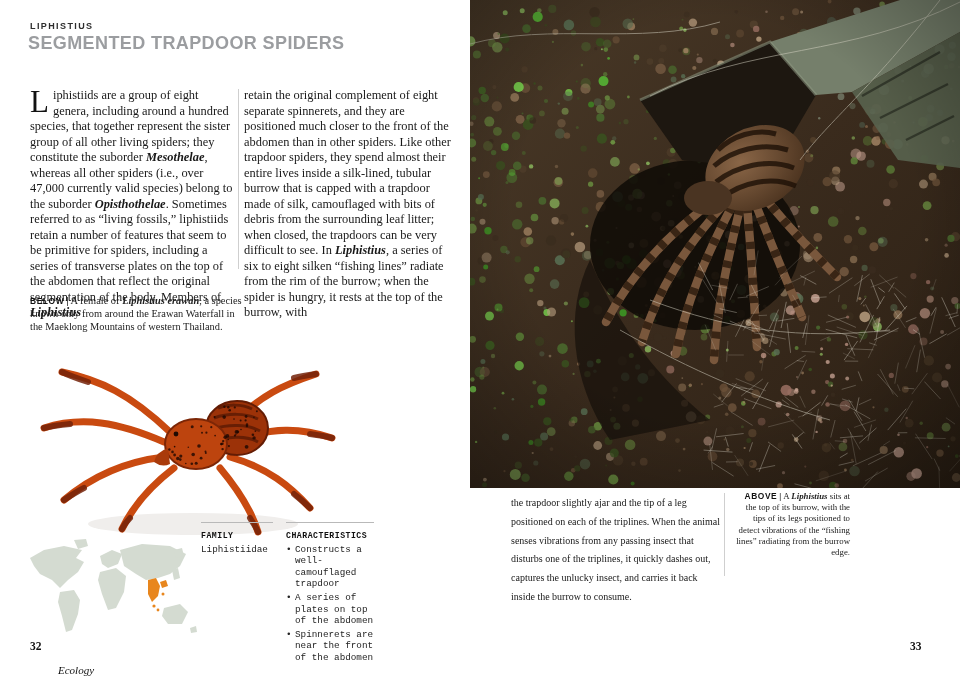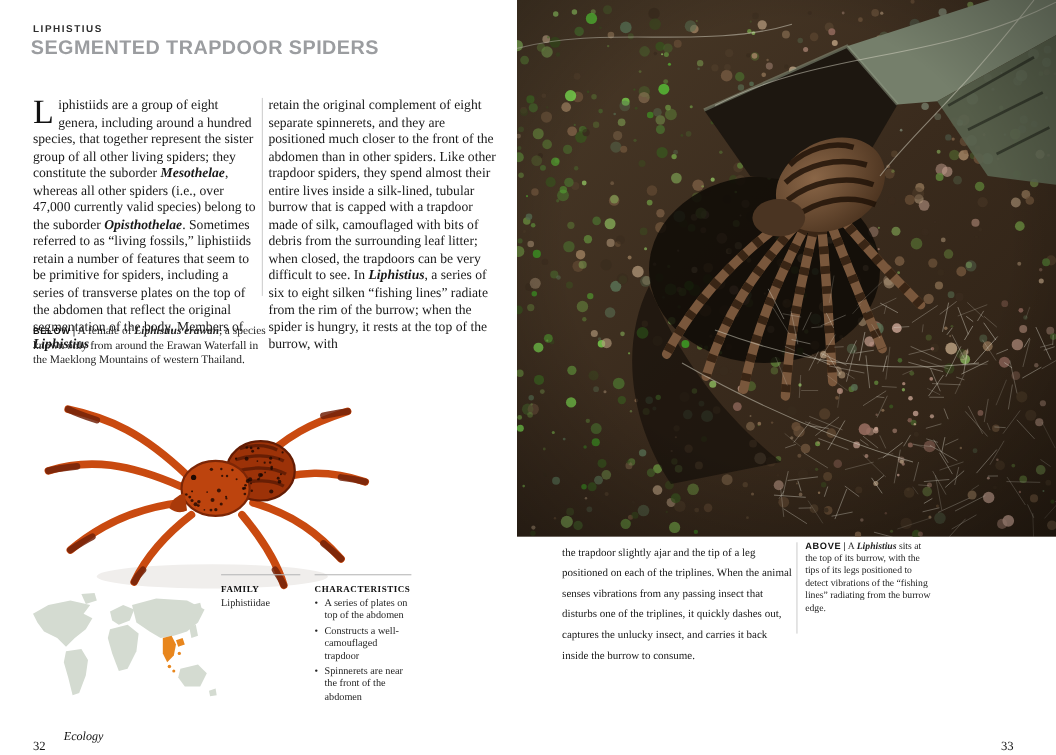--- a/index.html
+++ b/index.html
@@ -33,49 +33,49 @@
     position:absolute;left:30px;top:295px;width:212px;
     font-size:10.4px;line-height:12.8px;color:#222;
   }
   .cap-label{
     font-family:"Liberation Sans",sans-serif;font-weight:bold;
     font-size:8.4px;letter-spacing:.6px;color:#111;
   }
   .cap-bar{font-weight:bold;color:#111;padding:0 2px;}
   
   .factcol{
-    position:absolute;font-family:Liberation Serif, serif;
+    position:absolute;font-family:Liberation Mono, monospace;
     font-size:9.3px;line-height:11.6px;color:#232323;
   }
   .factcol .h{
     font-weight:bold;font-size:8.2px;letter-spacing:.5px;color:#101010;
     margin:0 0 2px 0;
   }
   .fc1{left:201px;top:522px;width:72px;}
   .fc2{left:286px;top:522px;width:88px;}
   .sect{border-top:1px solid #b9b9b9;padding-top:7px;}
   .sect + .sect{margin-top:11px;}
   .chars ul{margin:0;padding:0;list-style:none;}
   .chars li{position:relative;padding-left:9px;margin:0 0 2px 0;}
   .chars li::before{content:"\2022";position:absolute;left:0;top:0;}
   
-  .fnum{position:absolute;top:673px;font-weight:normal;font-size:11.5px;color:#111;}
+  .fnum{position:absolute;top:640px;font-weight:bold;font-size:11.5px;color:#111;}
   .fnum-l{left:30px;}
   .fnum-r{left:910px;}
   .fsec{position:absolute;left:58px;top:664px;font-style:italic;font-size:11px;color:#111;}
   
   .photo{position:absolute;left:470px;top:0;width:490px;height:488px;display:block;}
   .rp-text{
     position:absolute;left:511px;top:494px;width:210px;
     font-size:10px;line-height:18.8px;color:#181818;
   }
   .rp-rule{position:absolute;left:724px;top:493px;width:1px;height:83px;background:#cfcfcf;}
   .cap-right{
     position:absolute;left:732px;top:491px;width:118px;
-    font-size:8.8px;line-height:11.2px;color:#222;text-align:left;
+    font-size:8.8px;line-height:11.2px;color:#222;text-align:right;
   }
   .spiderphoto{position:absolute;left:18px;top:336px;width:332px;height:208px;display:block;}
   .worldmap{position:absolute;left:24px;top:536px;width:176px;height:108px;display:block;}
   i{font-style:italic;font-weight:bold;}
 </style>
 </head>
 <body>
 
 <div class="kicker">LIPHISTIUS</div>
 <div class="title">SEGMENTED TRAPDOOR SPIDERS</div>
@@ -208,22 +208,22 @@
 <div class="factcol fc1">
   <div class="sect">
     <div class="h">FAMILY</div>
     <div>Liphistiidae</div>
   </div>
 </div>
 <div class="factcol fc2 chars">
   <div class="sect">
     <div class="h">CHARACTERISTICS</div>
     <ul>
+      <li>Constructs a well-camouflaged trapdoor</li>
       <li>A series of plates on top of the abdomen</li>
-      <li>Constructs a well-camouflaged trapdoor</li>
       <li>Spinnerets are near the front of the abdomen</li>
     </ul>
   </div>
 </div>
 
 <div class="fnum fnum-l">32</div>
 <div class="fsec">Ecology</div>
 
 <svg class="photo" viewBox="0 0 490 488" preserveAspectRatio="none" aria-hidden="true">
   <defs>

